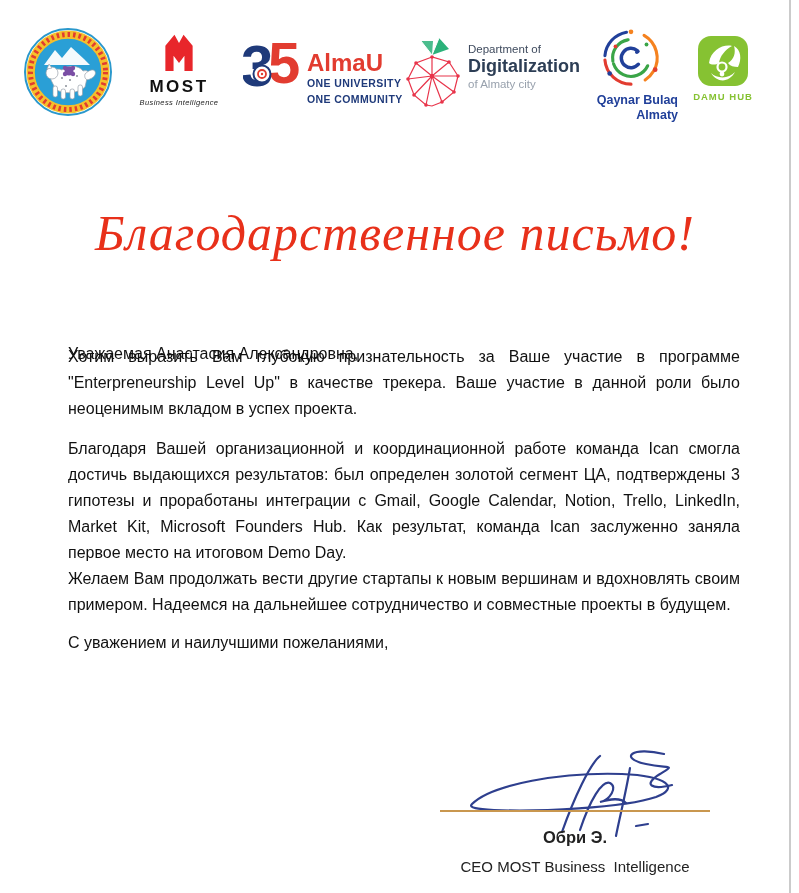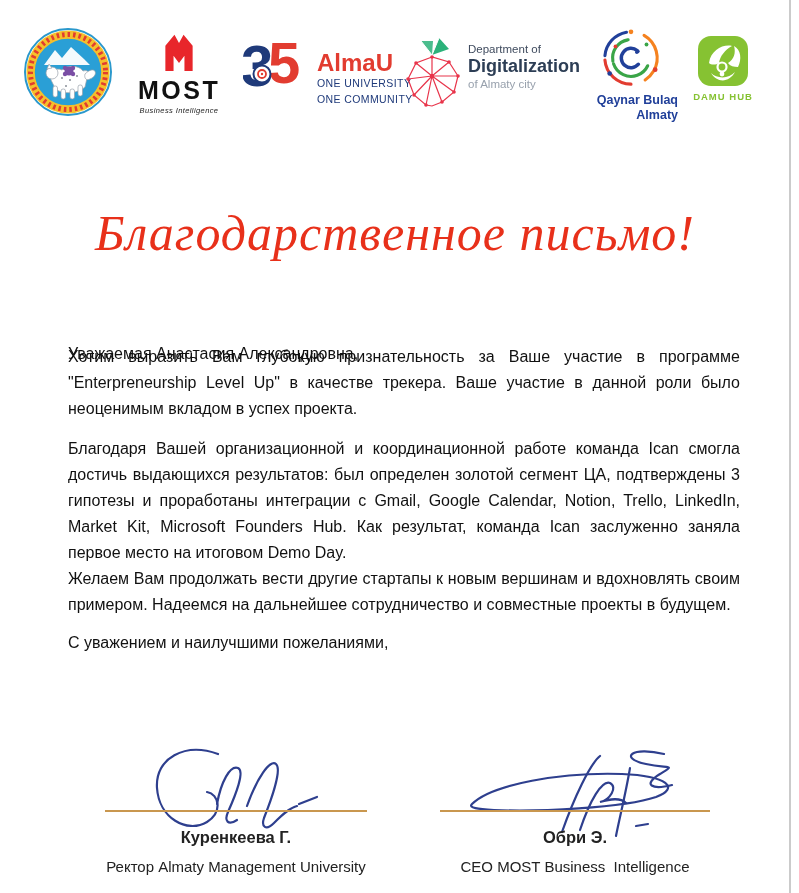--- a/index.html
+++ b/index.html
@@ -6,26 +6,26 @@
   .page {
     position:relative; width:799px; height:893px; background:#ffffff;
     font-family:"Liberation Sans", sans-serif; color:#1a1a1a; overflow:hidden;
   }
   .page-edge { position:absolute; left:789px; top:0; width:2px; height:893px; background:#cbcbcb; }
 
   
   .logo { position:absolute; }
   .emblem-logo { left:24px; top:28px; }
   .most-logo { left:138px; top:32px; width:82px; text-align:center; }
-  .most-word { font-size:25px; font-weight:bold; letter-spacing:2.5px; color:#111; line-height:1; margin-top:2px;text-align:center; }
+  .most-word { font-size:17px; font-weight:bold; letter-spacing:2.5px; color:#111; line-height:1; margin-top:2px;text-align:center; }
   .most-tag  { font-size:7.5px; letter-spacing:.4px; color:#222; margin-top:3px;font-style:italic; }
   .almau-logo { left:243px; top:36px; display:flex; }
-  .almau-col { padding-top:15px; margin-left:12px; }
+  .almau-col { padding-top:15px; margin-left:2px; }
   .almau-word { font-size:24px; font-weight:bold; color:#e23c30; line-height:1; }
-  .almau-one  { font-size:10.5px; font-weight:normal; color:#1f3a7a; letter-spacing:.4px; line-height:1.3; margin-top:2px; }
+  .almau-one  { font-size:10.5px; font-weight:bold; color:#1f3a7a; letter-spacing:.4px; line-height:1.3; margin-top:2px; }
   .digi-apple { left:402px; top:34px; }
   .digi-text { left:468px; top:43px; }
   .digi-l1 { font-size:11.5px; color:#3f4b5e; }
   .digi-l2 { font-size:18px; font-weight:bold; color:#2d3e55; margin:1px 0; }
   .digi-l3 { font-size:11.5px; color:#98a1ad; }
   .qaynar-logo { left:600px; top:27px; }
   .qaynar-text { left:584px; top:93px; width:94px; text-align:right;
                  font-size:12.5px; font-weight:bold; color:#21409a; line-height:15px; }
   .damu-logo { left:698px; top:36px; }
   .damu-label { left:688px; top:91px; width:70px; text-align:center;
@@ -189,33 +189,20 @@
   </div>
 
   <h1 class="title">Благодарственное письмо!</h1>
 
   <p class="bodytext greeting">Уважаемая Анастасия Александровна,</p>
   <p class="bodytext just para1">Хотим выразить Вам  глубокую признательность за Ваше участие в программе "Enterpreneurship Level Up" в качестве трекера. Ваше участие в данной роли было неоценимым вкладом в успех проекта.</p>
   <p class="bodytext just para2">Благодаря Вашей организационной и координационной работе команда Ican смогла достичь выдающихся результатов: был определен золотой сегмент ЦА, подтверждены 3 гипотезы и проработаны интеграции с Gmail, Google Calendar, Notion, Trello, LinkedIn, Market Kit, Microsoft Founders Hub. Как результат, команда Ican заслуженно заняла первое место на итоговом Demo Day.</p>
   <p class="bodytext just para3">Желаем Вам продолжать вести другие стартапы к новым вершинам и  вдохновлять своим примером. Надеемся на дальнейшее сотрудничество и совместные проекты в будущем.</p>
   <p class="bodytext closing">С уважением и наилучшими пожеланиями,</p>
 
-  <div class="sig sig-left">
-    <svg class="sig-ink" width="210" height="96" viewBox="0 0 210 96">
-      <g fill="none" stroke="#2e3f8e" stroke-width="2.2" stroke-linecap="round">
-        <path d="M85,12 C52,0 22,16 24,46 C26,76 54,92 74,80 C90,70 86,52 74,50"></path>
-        <path d="M84,62 C88,40 97,23 105,26 C112,29 103,52 95,70 C91,79 95,84 104,78"></path>
-        <path d="M114,64 C124,36 137,17 143,22 C149,27 139,56 131,76 C128,85 133,89 141,81 C148,74 156,66 164,64"></path>
-        <path d="M166,62 L184,55"></path>
-      </g>
-    </svg>
-    <div class="sig-line"></div>
-    <div class="sig-name">Куренкеева Г.</div>
-    <div class="sig-title">Ректор Almaty Management University</div>
-  </div>
 
   <div class="sig sig-right">
     <svg class="sig-ink" width="240" height="100" viewBox="0 0 240 100">
       <g fill="none" stroke="#2e3f8e" stroke-width="2.2" stroke-linecap="round">
         <path d="M14,62 C34,42 104,30 164,32 C210,34 222,46 198,55 C166,66 78,70 36,68 C20,67 10,66 14,62"></path>
         <path d="M104,90 C116,56 132,22 142,14"></path>
         <path d="M122,88 C132,58 144,38 152,41 C160,45 152,58 142,60 C152,57 162,55 168,61"></path>
         <path d="M206,12 C174,4 160,16 188,22 C212,27 218,22 202,32 C184,43 194,48 214,43"></path>
         <path d="M172,26 C168,50 162,74 158,94"></path>
         <path d="M178,84 L190,82"></path>

